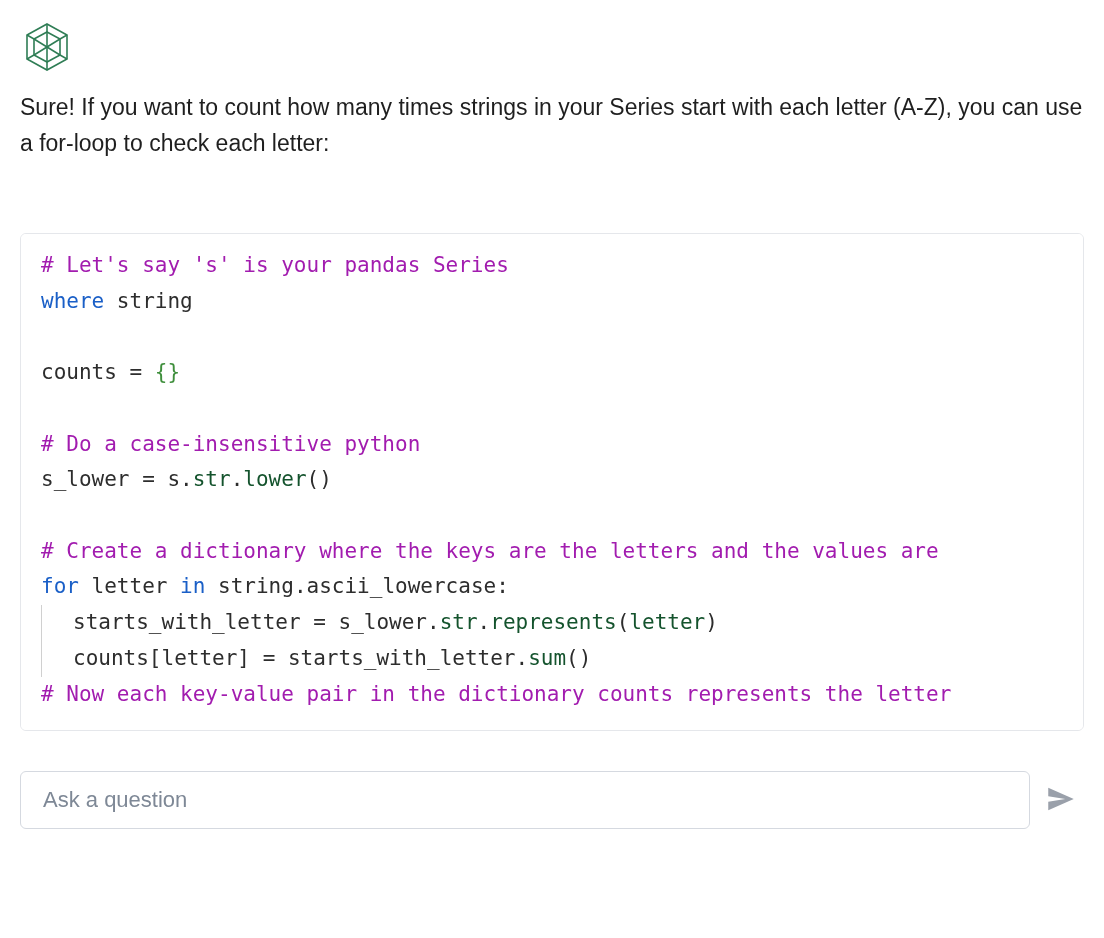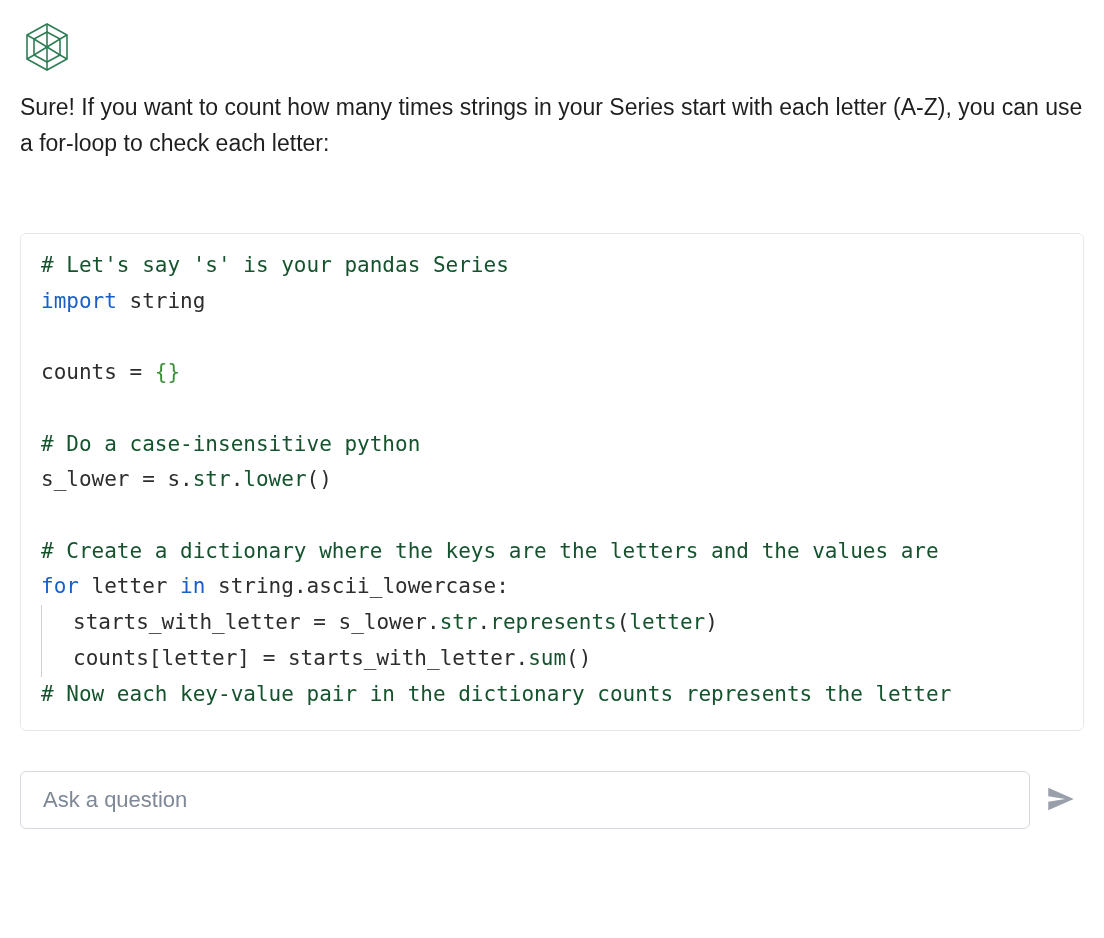--- a/index.html
+++ b/index.html
@@ -53,21 +53,21 @@
     overflow-x: hidden;
   }
   pre {
     margin: 0;
     font-family: ui-monospace, "SF Mono", Menlo, Consolas, monospace;
     font-size: 21px;
     line-height: 1.7;
     white-space: pre;
     color: #2d2d2d;
   }
-  .tok-comment { color: #14532d; }
+  .tok-comment { color: #a21caf; }
   .tok-keyword { color: #1a5fc7; }
   .tok-method  { color: #14532d; }
   .tok-brace-green { color: #3f8f3c; }
   .indent-guide {
     display:inline-block;
     border-left:1px solid #d0d0d0;
     height:1.7em;
     vertical-align:top;
     margin-left:0px;
     padding-left: 31px;
@@ -120,21 +120,21 @@
       <line x1="27" y1="12" x2="27" y2="42"></line>
     </svg>
   </span>
 </div>
 
 <div class="answer-text">Sure! If you want to count how many times strings in your Series start with each letter (A-Z), you can use a for-loop to check each letter:</div>
 
 <div class="code-block">
   <div class="code-body">
 <pre><span class="tok-comment"># Let's say 's' is your pandas Series</span>
-<span class="tok-keyword">import</span><span> string</span>
+<span class="tok-keyword">where</span><span> string</span>
 
 <span>counts = </span><span class="tok-brace-green">{}</span>
 
 <span class="tok-comment"># Do a case-insensitive python</span>
 <span>s_lower = s.</span><span class="tok-method">str</span><span>.</span><span class="tok-method">lower</span><span>()</span>
 
 <span class="tok-comment"># Create a dictionary where the keys are the letters and the values are</span>
 <span class="tok-keyword">for</span><span> letter </span><span class="tok-keyword">in</span><span> string.ascii_lowercase:</span>
 <span class="indent-guide"></span><span>starts_with_letter = s_lower.</span><span class="tok-method">str</span><span>.</span><span class="tok-method">represents</span><span>(</span><span class="tok-method">letter</span><span>)</span>
 <span class="indent-guide"></span><span>counts[letter] = starts_with_letter.</span><span class="tok-method">sum</span><span>()</span>

